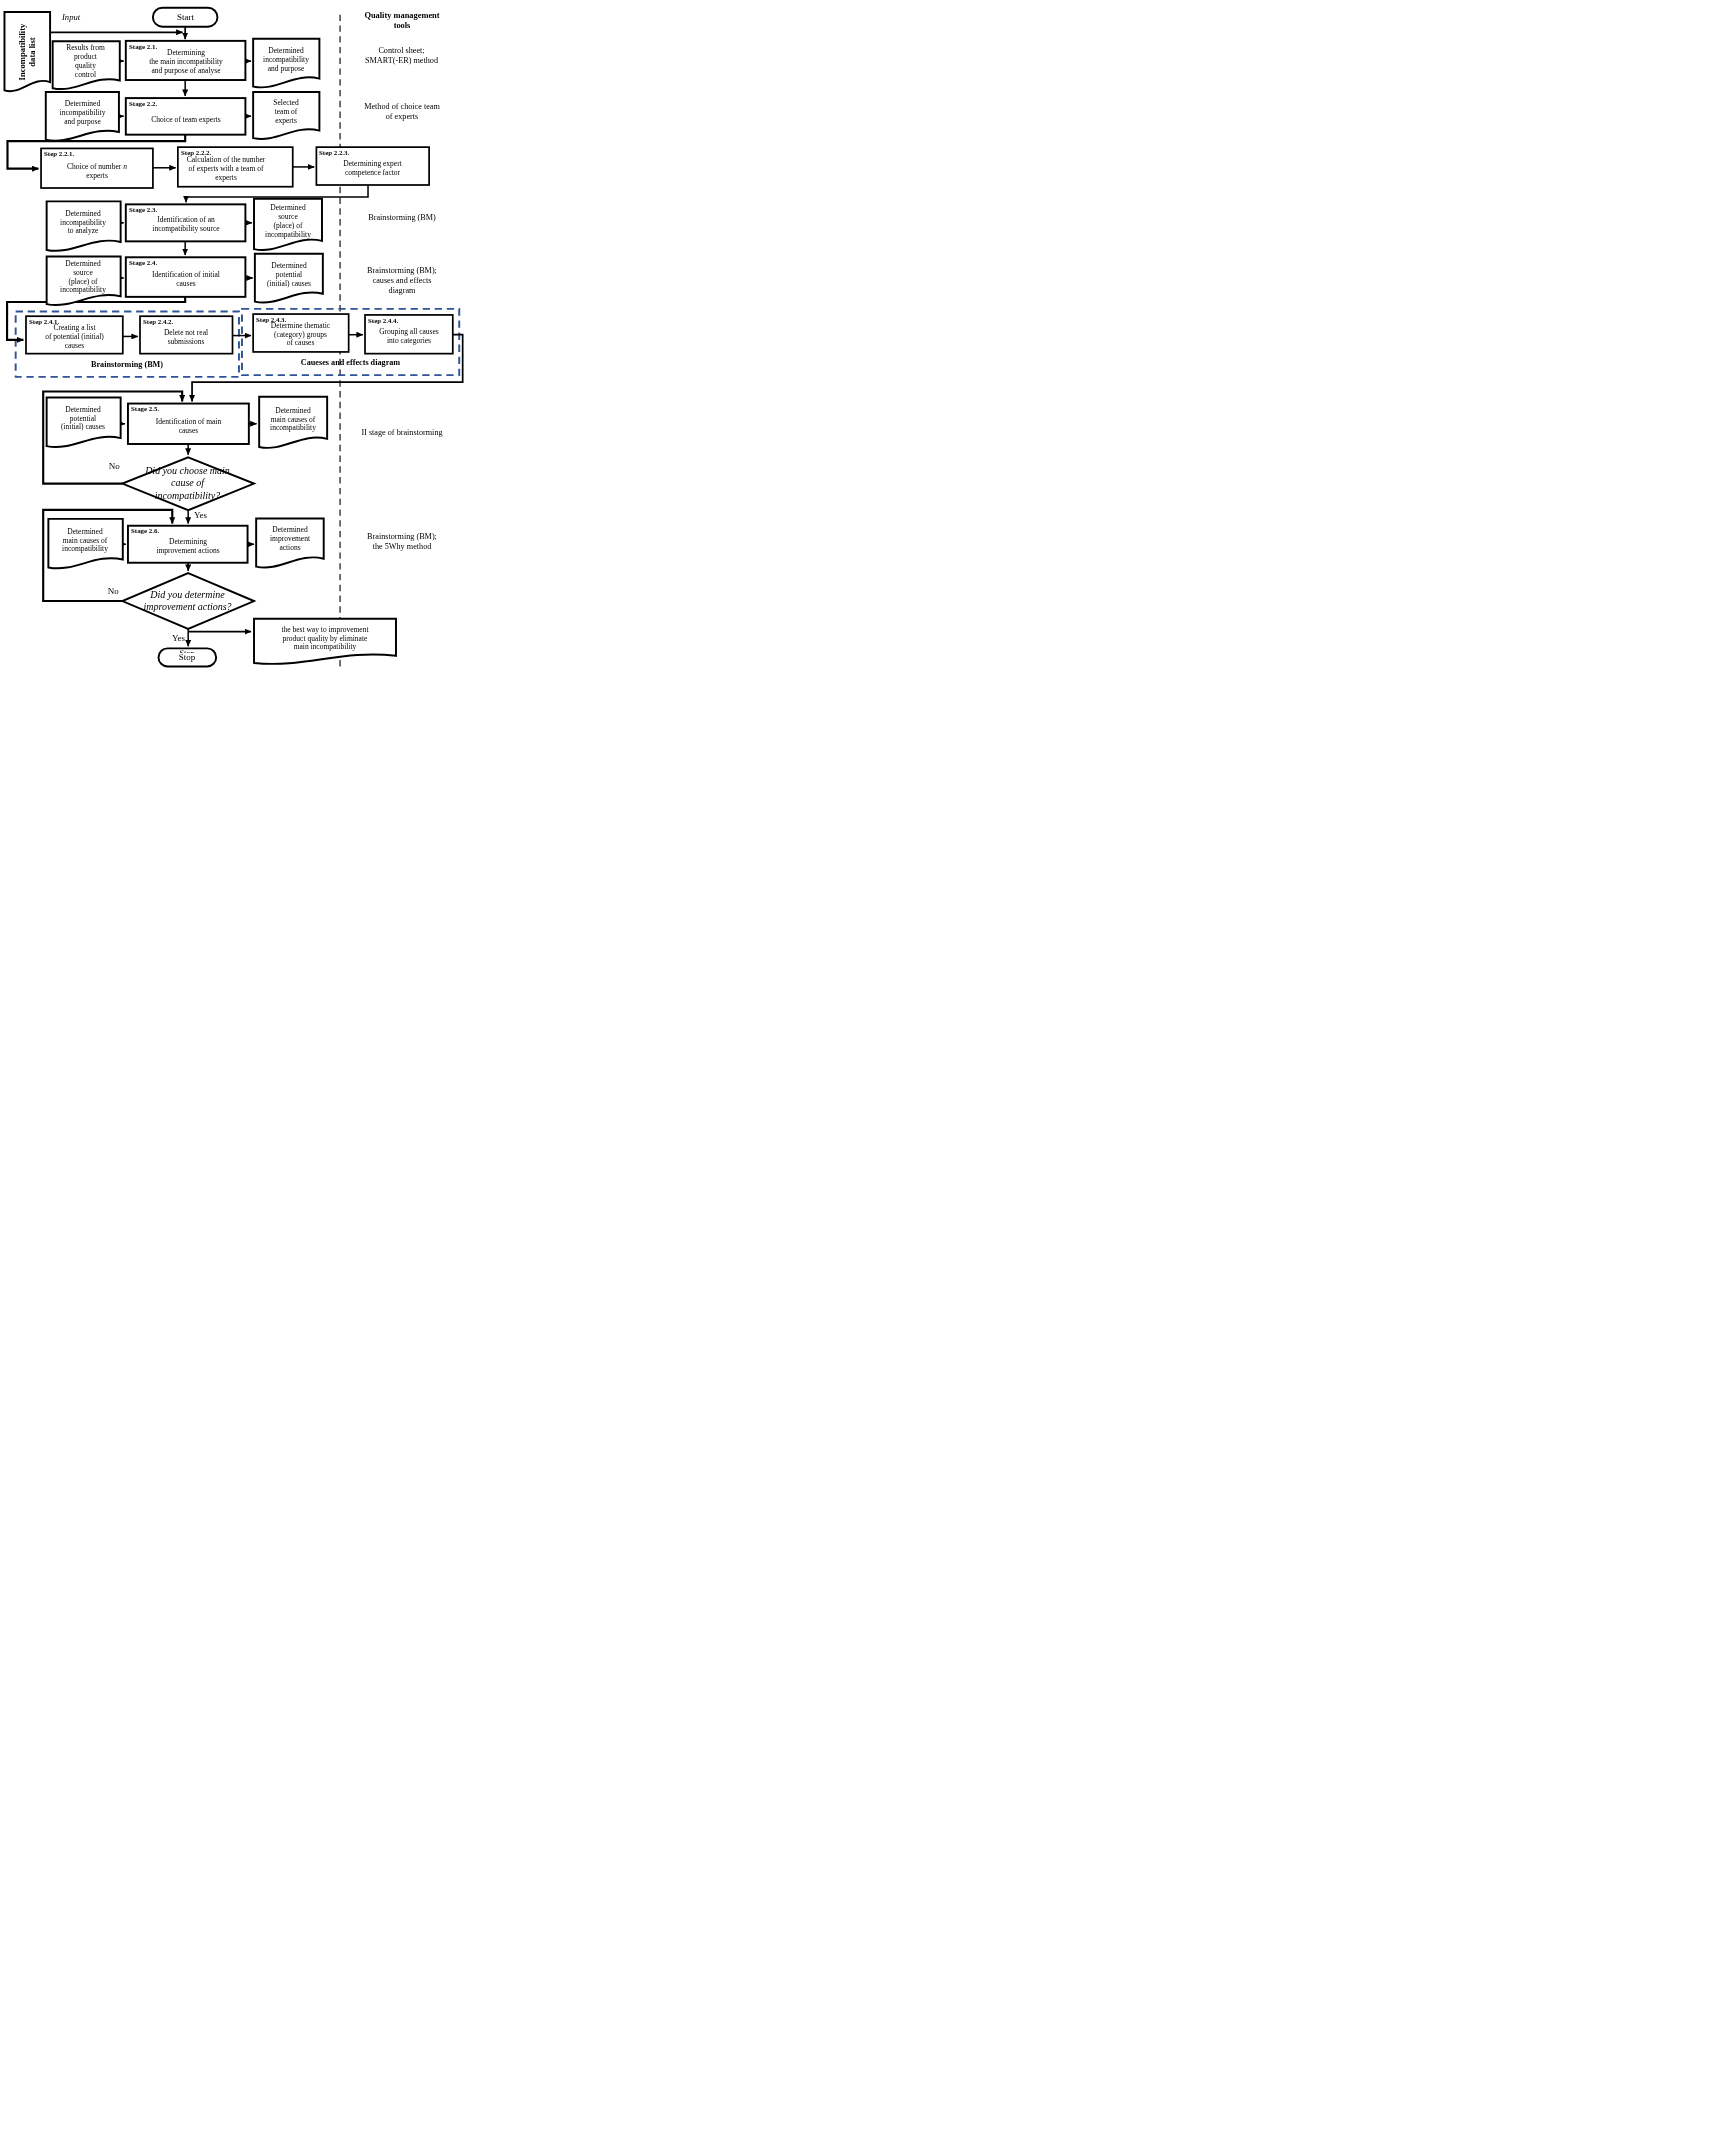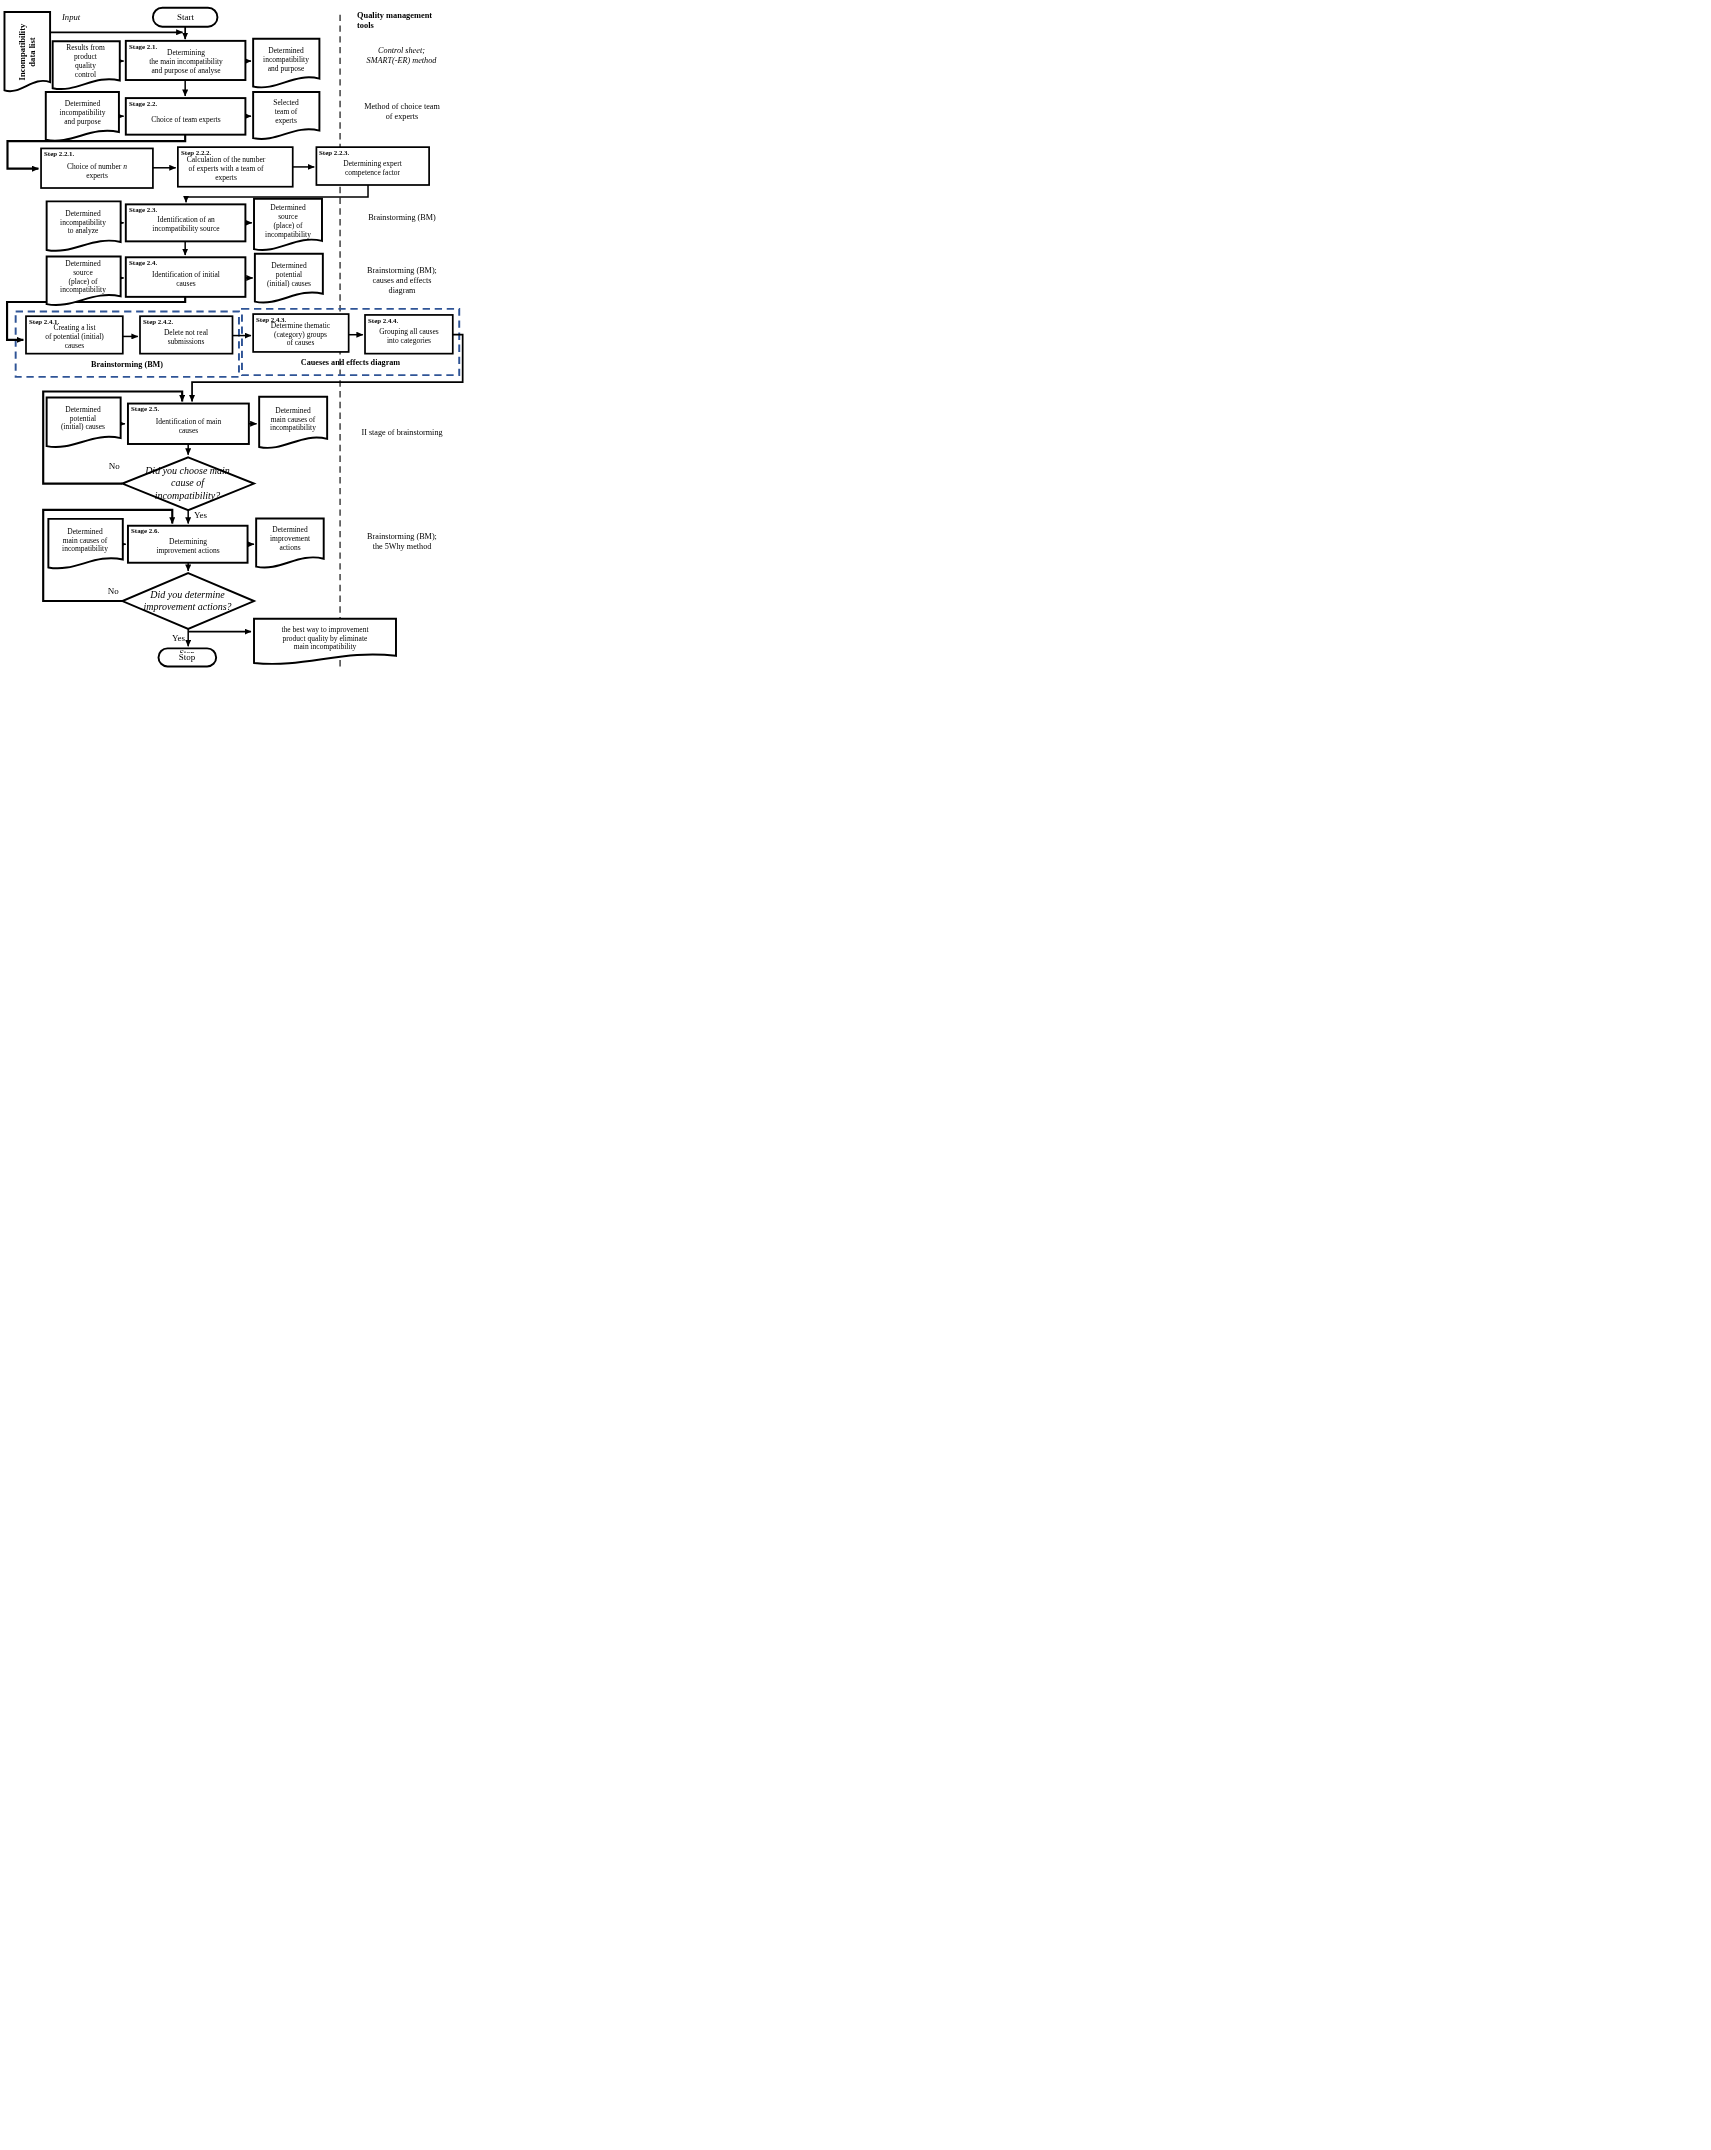--- a/index.html
+++ b/index.html
@@ -5,21 +5,21 @@
   html,body{margin:0;padding:0;background:#ffffff;}
   #canvas{position:relative;width:465px;height:669px;background:#ffffff;overflow:hidden;
           font-family:"Liberation Serif",serif;}
   svg{position:absolute;left:0;top:0;}
   .t{position:absolute;color:#000;white-space:pre-line;font-family:"Liberation Serif",serif;}
   .c{display:flex;align-items:center;justify-content:center;text-align:center;}
   .tag{font-weight:bold;font-size:6.9px;line-height:1.05;}
   .body{font-size:7.5px;line-height:1.18;}
   .doc{font-size:7.5px;line-height:1.18;}
   .tool{font-size:8.2px;line-height:1.22;text-align:center;}
-  .toolhead{font-size:8.4px;font-weight:bold;line-height:1.2;text-align:left;}
+  .toolhead{font-size:8.4px;font-weight:bold;line-height:1.2;text-align:center;}
   .grouplab{font-size:8.2px;font-weight:bold;text-align:center;}
   .term{font-size:9px;}
   .yn{font-size:9px;}
   .inp{font-style:italic;font-size:8.6px;}
   .dia{font-size:10px;line-height:1.24;font-style:italic;}
   .vtxt{font-weight:bold;font-size:8.6px;line-height:1.2;text-align:center;white-space:pre-line;}
 </style>
 </head>
 <body>
 
@@ -225,21 +225,21 @@
 <div class="t yn" style="left:160px;top:633px;width:25px;text-align:right;">Yes</div>
 
 <div class="t c doc" style="left:254px;top:620px;width:142px;height:38px;">the best way to improvement
 product quality by eliminate
 main incompatibility</div>
 <div class="t" style="left:158px;top:649px;width:58px;height:3.9px;overflow:hidden;text-align:center;font-size:8.2px;">Stop</div>
 <div class="t c term" style="left:158px;top:648px;width:58px;height:18px;">Stop</div>
 
 <div class="t toolhead" style="left:357px;top:11.2px;width:90px;">Quality management
 tools</div>
-<div class="t tool" style="left:360px;top:46px;width:83px;font-style:italic;">Control sheet;
+<div class="t tool" style="left:360px;top:46px;width:83px;">Control sheet;
 SMART(-ER) method</div>
 <div class="t tool" style="left:358px;top:102px;width:88px;">Method of choice team
 of experts</div>
 <div class="t tool" style="left:342px;top:213px;width:120px;">Brainstorming (BM)</div>
 <div class="t tool" style="left:362px;top:266px;width:80px;">Brainstorming (BM);
 causes and effects
 diagram</div>
 <div class="t tool" style="left:342px;top:428px;width:120px;">II stage of brainstorming</div>
 <div class="t tool" style="left:362px;top:532px;width:80px;">Brainstorming (BM);
 the 5Why method</div>

